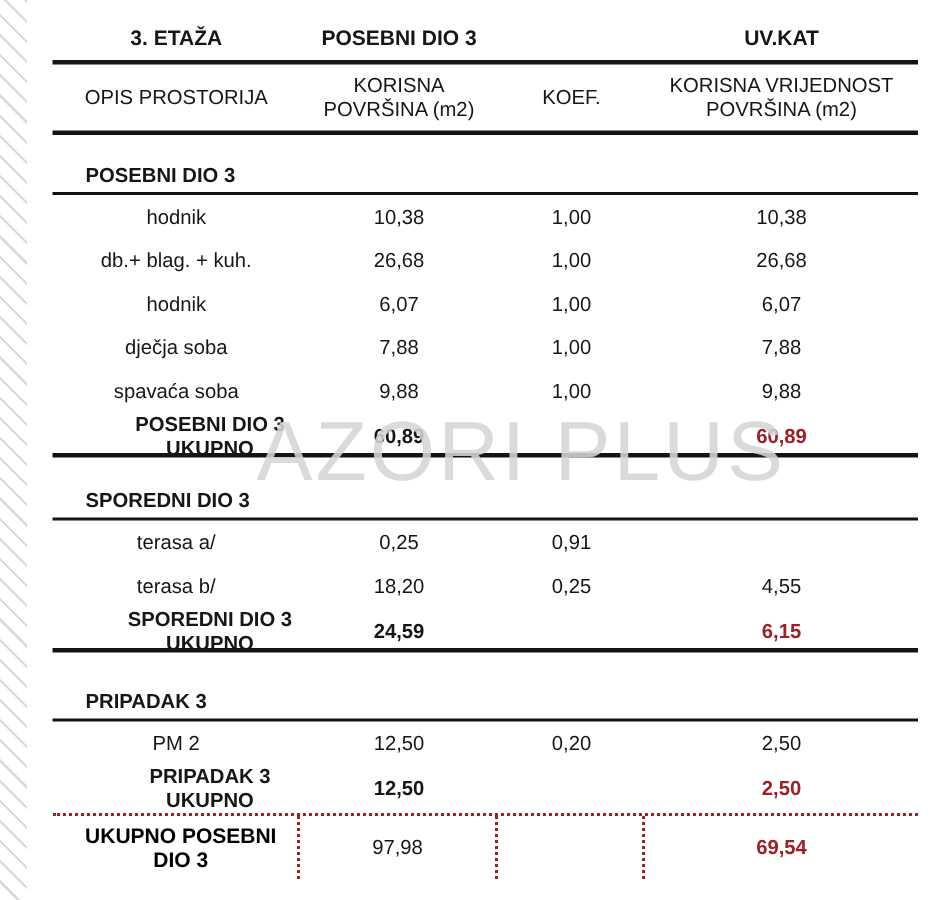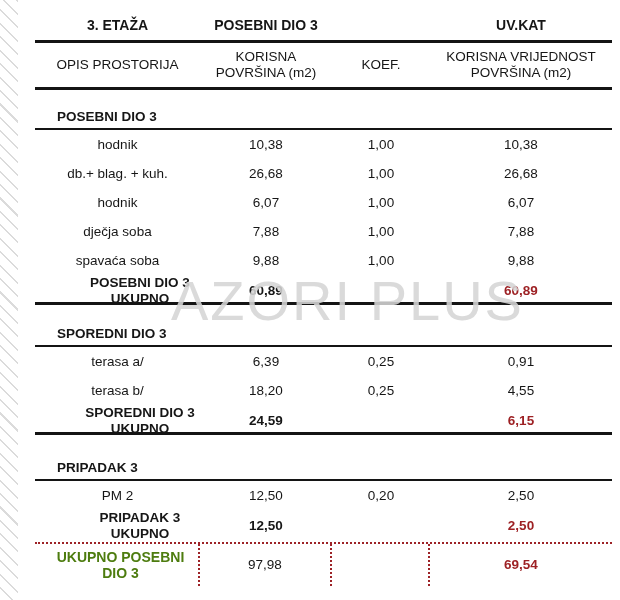--- a/index.html
+++ b/index.html
@@ -41,21 +41,21 @@
   .data-row { height:29px; }
   .total-row { height:27px; }
   .total-row .cell { font-weight:bold; }
 
   .dotted-line { margin-top:5px; border-top:2px dotted #9d2227; }
   .grand-row { height:42px; }
   .grand-row .cell { font-size:13.5px; }
   .grand-row .vline { border-right:2px dotted #9d2227; height:42px;
                       display:flex; align-items:center; }
   .grand-row .vline-inner { width:100%; text-align:center; }
-  .grand-label { font-size:14px; font-weight:bold; color:#4d7c0f; text-align:left; padding-left:8px; }
+  .grand-label { font-size:14px; font-weight:bold; color:#000000; text-align:left; padding-left:8px; }
 </style>
 </head>
 <body>
 
 <div class="page">
   <div class="stripes"></div>
   <div class="watermark">AZORI PLUS</div>
 
   <div class="table">
 
@@ -124,21 +124,20 @@
     </div>
     <div class="line-heavy"></div>
 
     <div class="section-title-row s2">
       <div class="section-title">SPOREDNI DIO 3</div>
     </div>
     <div class="line-mid"></div>
 
     <div class="row data-row">
       <div class="cell">terasa a/</div>
-      <div class="cell">6,39</div>
       <div class="cell">0,25</div>
       <div class="cell">0,91</div>
     </div>
     <div class="row data-row">
       <div class="cell">terasa b/</div>
       <div class="cell">18,20</div>
       <div class="cell">0,25</div>
       <div class="cell">4,55</div>
     </div>
     <div class="row total-row">

